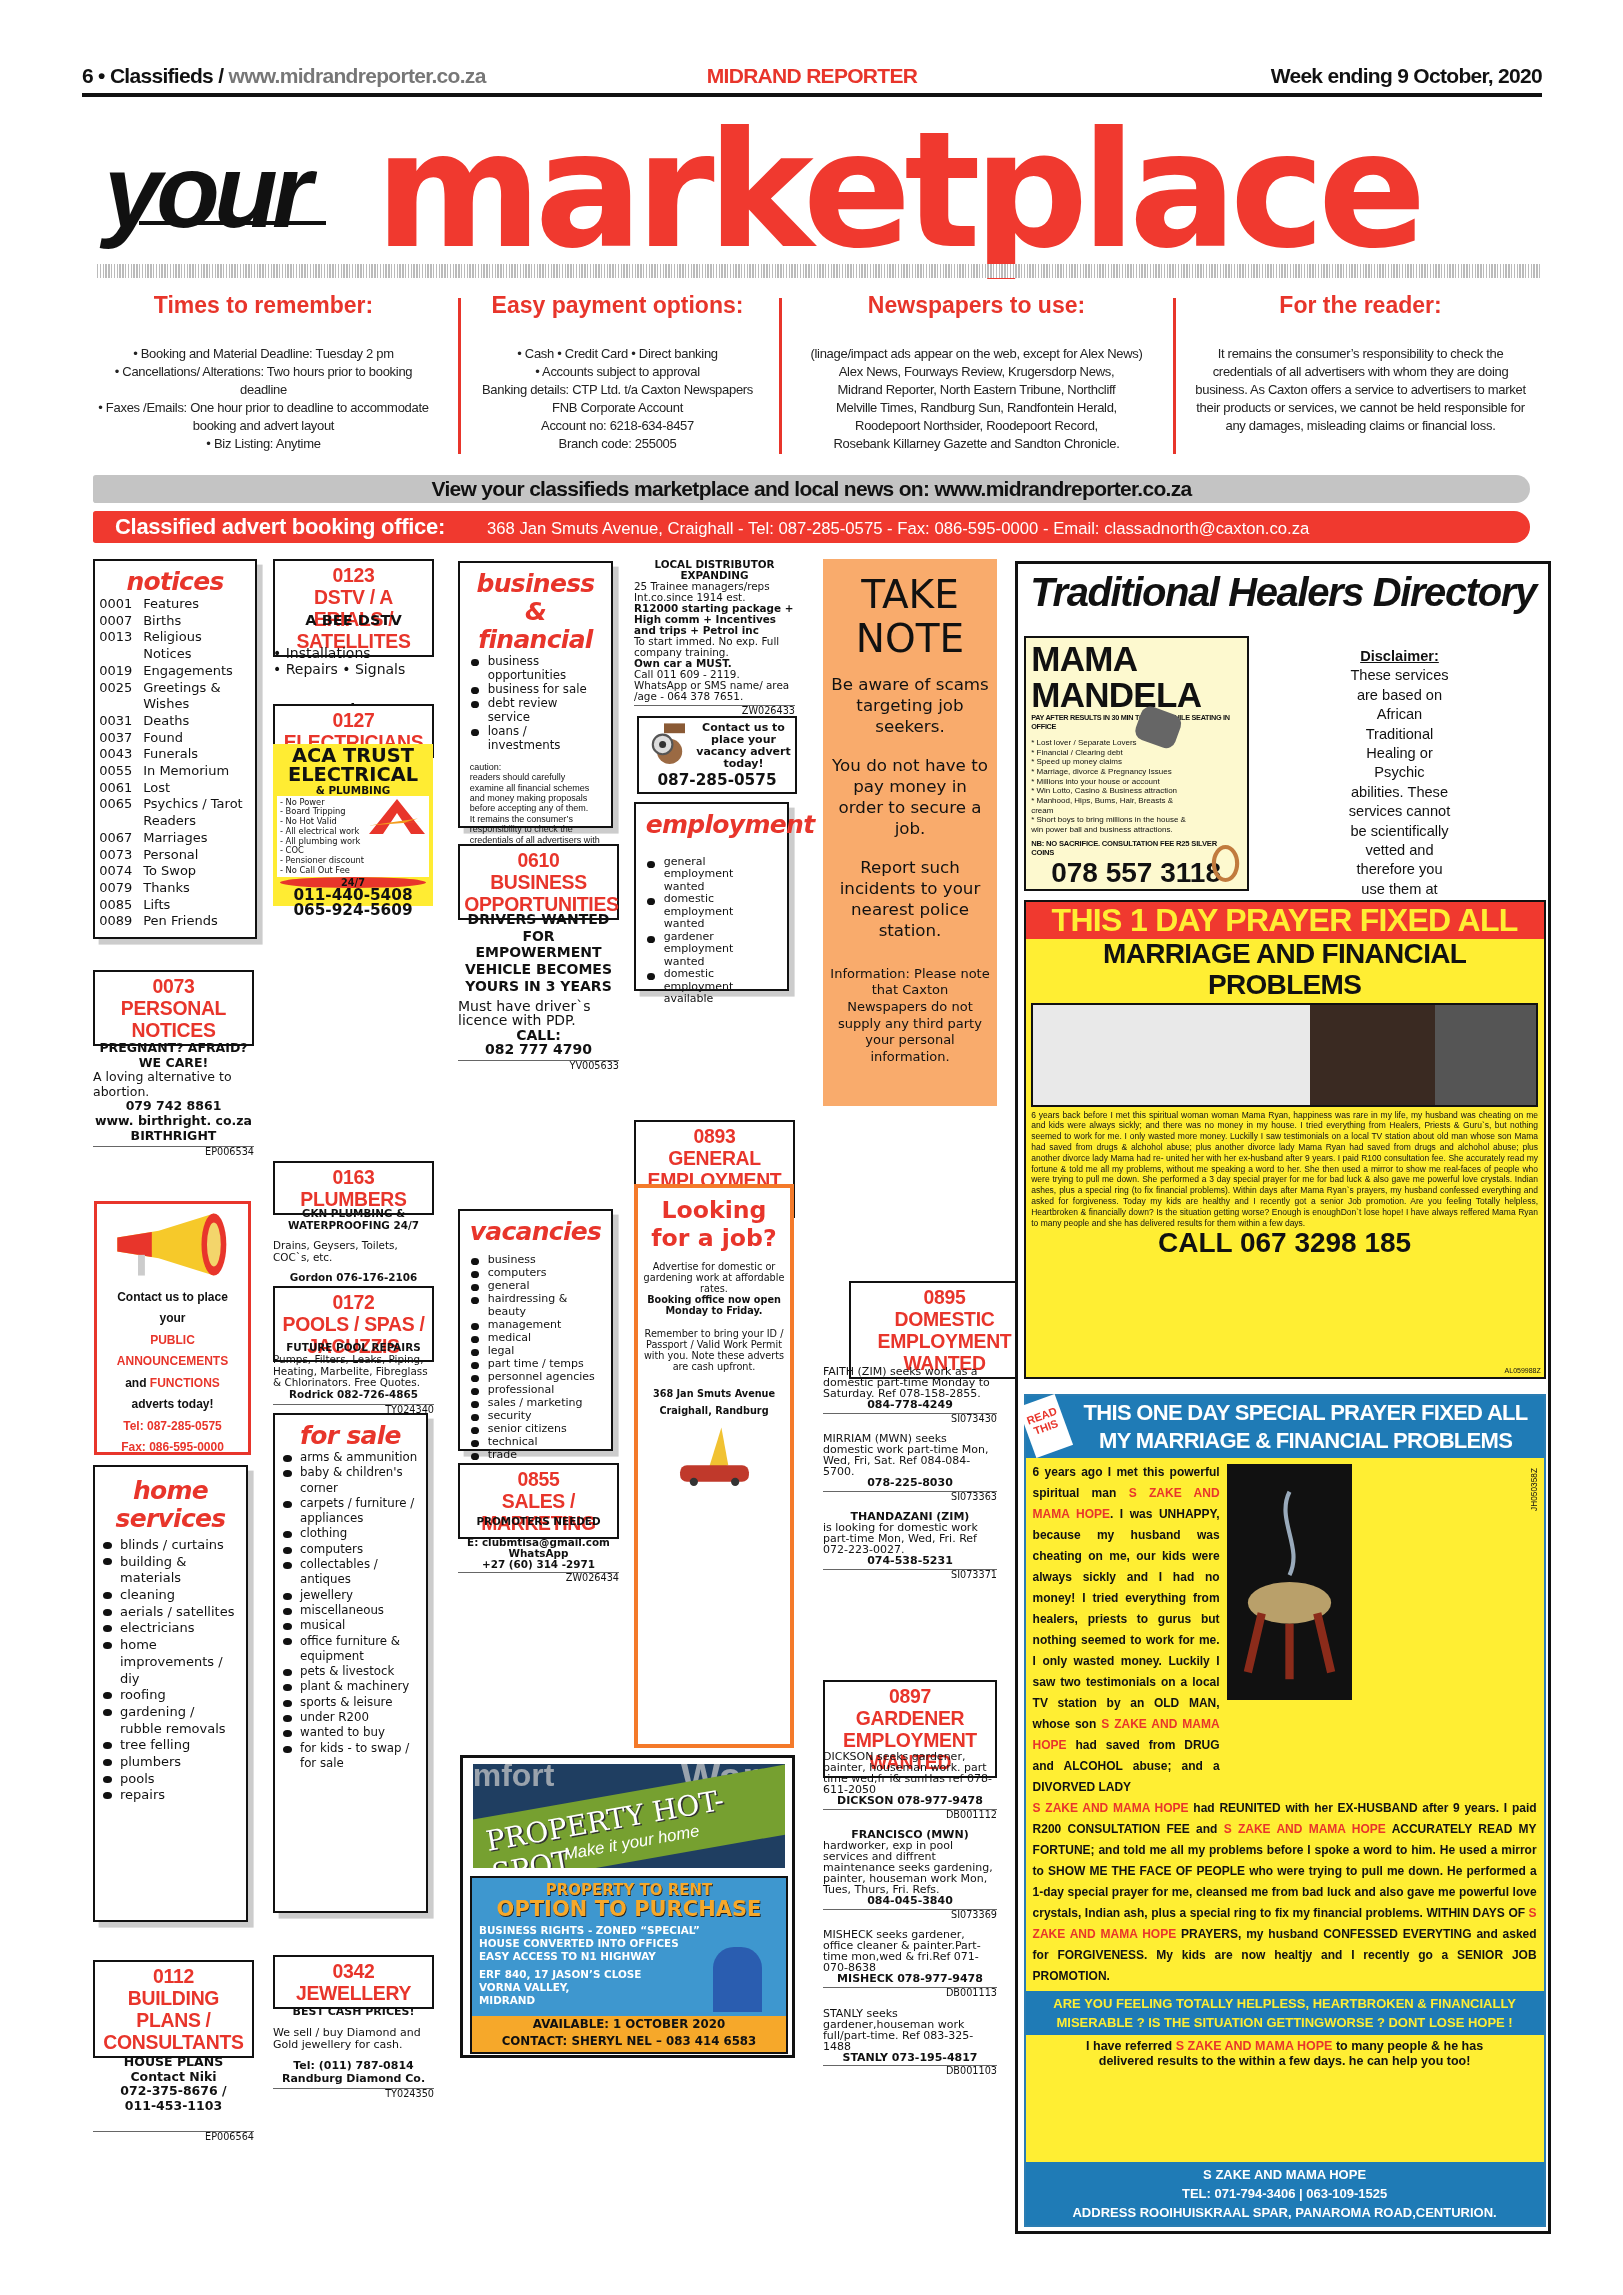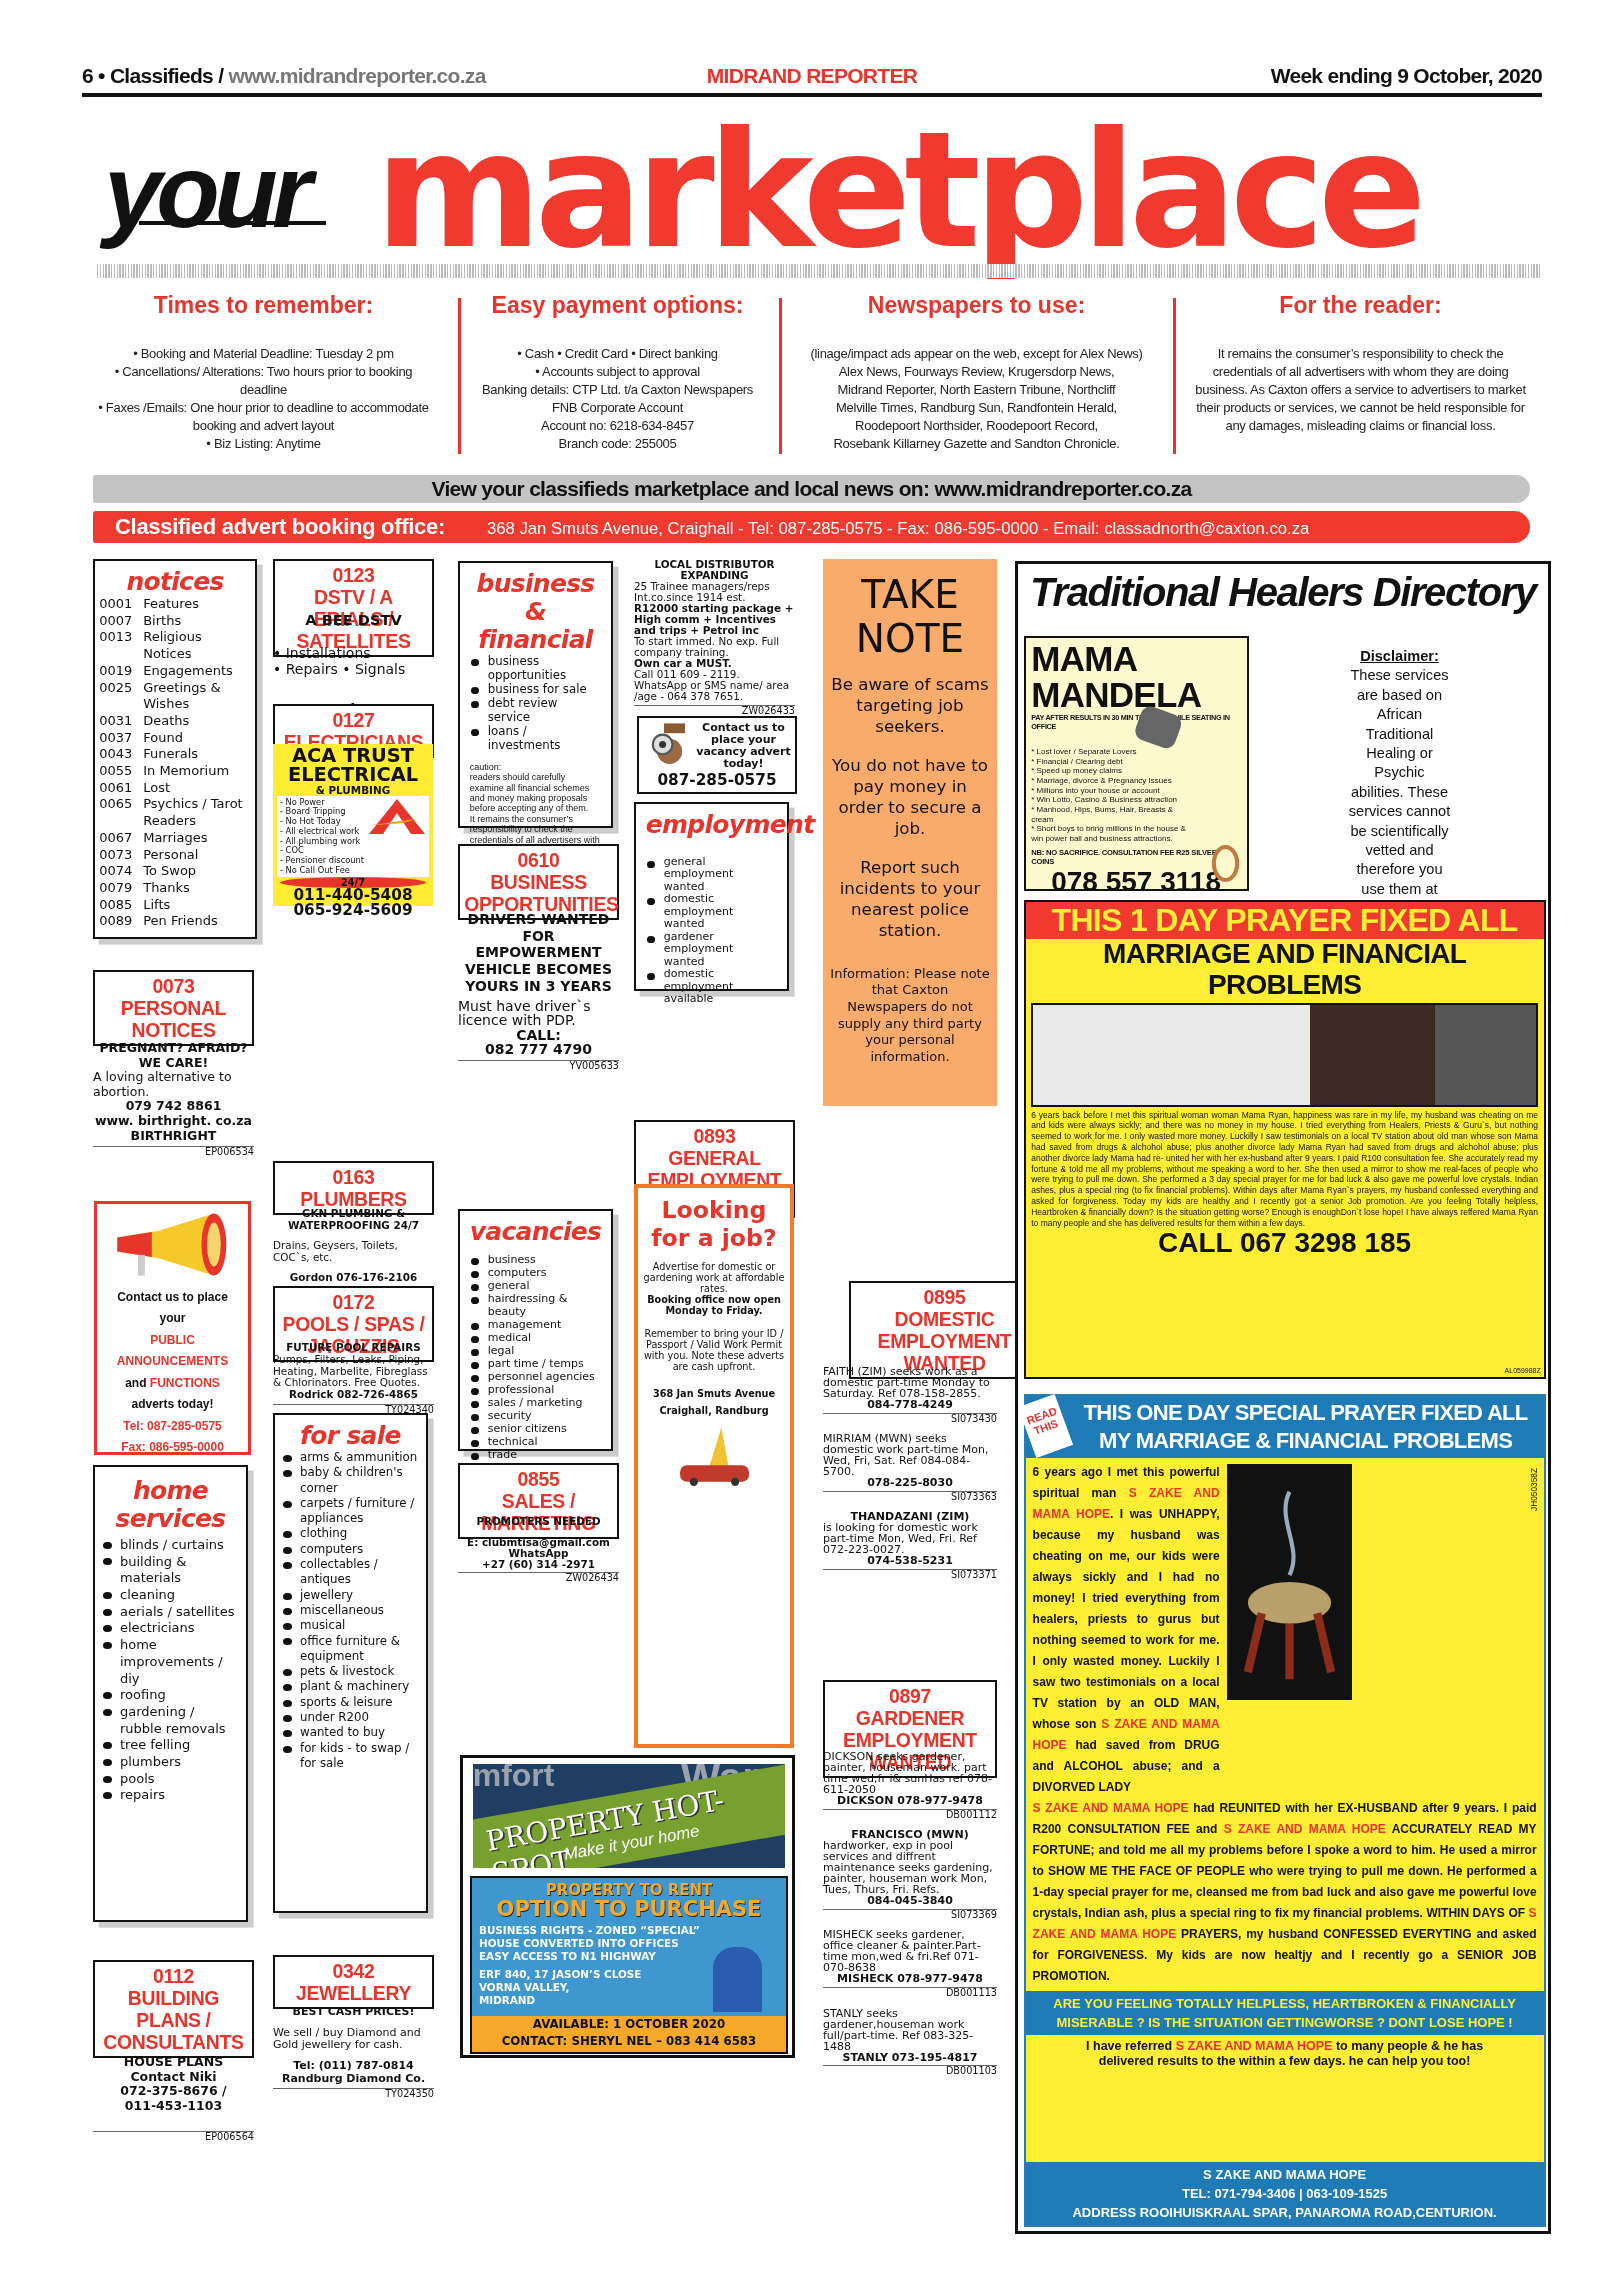--- a/index.html
+++ b/index.html
@@ -245,21 +245,21 @@
   <div class="b" style="font-size:19.4px;line-height:16.7px">ACA TRUST</div>
   <div class="b" style="font-size:19.4px;line-height:19.4px">ELECTRICAL</div>
   <div class="b" style="font-size:10.4px">&amp; PLUMBING</div>
   <div style="background:#fff;text-align:left;font-size:8.3px;line-height:9.7px;padding:1.4px 2.8px;position:relative" id="aca-list">
     <svg style="position:absolute;right:4.2px;top:2.8px" width="56" height="35" viewBox="0 0 80 50">
         <path d="M40 0 L80 50 L60 50 L40 20 L20 50 L0 50 Z" fill="#e8352b"></path>
         <path d="M0 38 L70 28 L50 34 L78 32 Z" fill="#f39c1d"></path>
       </svg>
   <div>- No Power</div>
       <div>- Board Tripping</div>
-      <div>- No Hot Today</div>
+      <div>- No Hot Valid</div>
       <div>- All electrical work</div>
       <div>- All plumbing work</div>
       <div>- COC</div>
       <div>- Pensioner discount</div>
       <div>- No Call Out Fee</div>
     </div>
   <div style="background:#e8352b;border-radius:50%;font-weight:bold;font-size:9.7px;margin:0 2.8px">24/7</div>
   <div class="b" style="font-size:15.3px;line-height:15.3px">011-440-5408</div>
   <div class="b" style="font-size:15.3px;line-height:15.3px">065-924-5609</div>
 </div>
@@ -501,21 +501,21 @@
       <div class="b center">STANLY 073-195-4817</div>
       <div class="ref">DB001103</div>
     </div>
   </div>
 
 <div class="abs" style="left:1015px;top:561px;width:536px;height:1673px;border:3.5px solid #111;background:#fff">
   <div class="center b" style="font-size:40px;font-style:italic;letter-spacing:-1.4px;margin-top:5.6px">Traditional Healers Directory</div>
   <div style="position:absolute;left:5.6px;top:72px;width:225px;height:255px;border:2.8px solid #111;background:#fdf9cf;padding:2.8px 5.6px;font-family:'Liberation Sans Narrow','Liberation Sans',sans-serif">
     <div class="b" style="font-size:35px;line-height:36px;letter-spacing:-0.7px">MAMA MANDELA</div>
     <div class="b" style="font-size:7.3px;letter-spacing:-0.3px">PAY AFTER RESULTS IN 30 MIN TO 2 HRS WHILE SEATING IN OFFICE</div>
-    <div id="mandela-list" style="font-size:8px;line-height:9.7px;margin-top:16px;width:160px">
+    <div id="mandela-list" style="font-size:8px;line-height:9.7px;margin-top:7px;width:160px">
         <div>*  Lost lover / Separate Lovers</div>
         <div>*  Financial / Clearing debt</div>
         <div>*  Speed up money claims</div>
         <div>*  Marriage, divorce &amp; Pregnancy Issues</div>
         <div>*  Millions into your house or account</div>
         <div>*  Win Lotto, Casino &amp; Business attraction</div>
         <div>*  Manhood, Hips, Bums, Hair, Breasts &amp; cream</div>
         <div>*  Short boys to bring millions in the house &amp; win power ball and business attractions.</div>
       </div>
     <div class="b" style="font-size:7.6px;margin-top:4.2px;letter-spacing:-0.2px">NB: NO SACRIFICE. CONSULTATION FEE R25 SILVER COINS</div>

